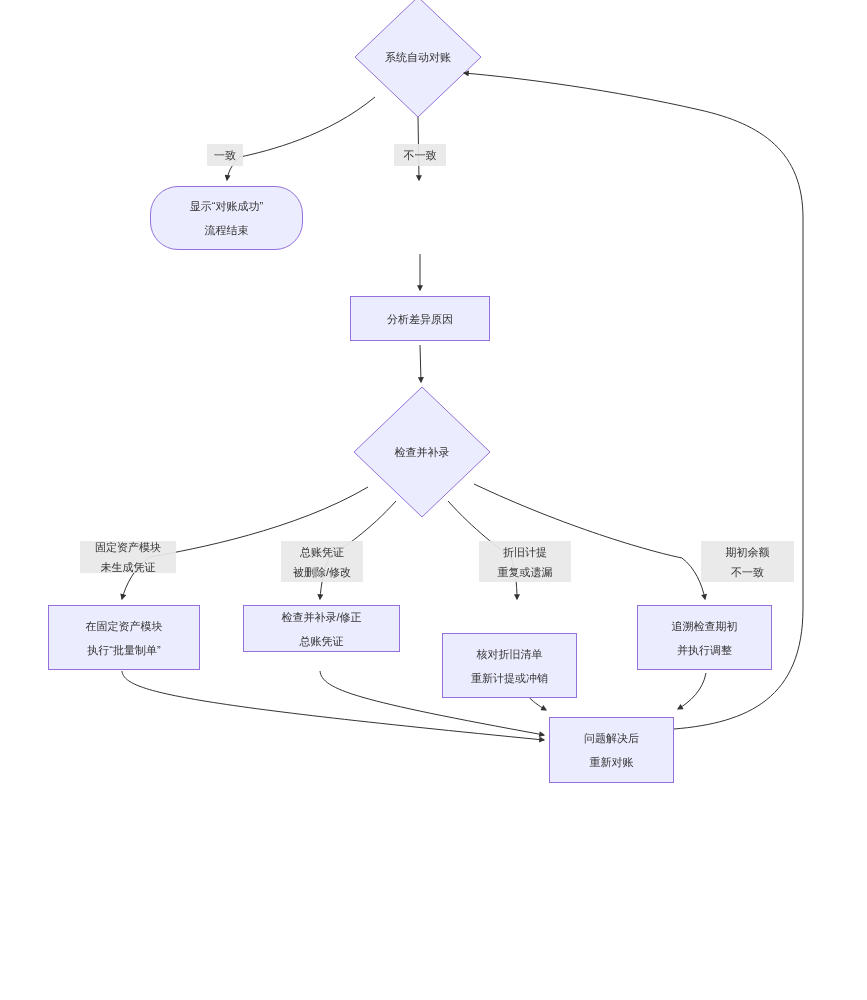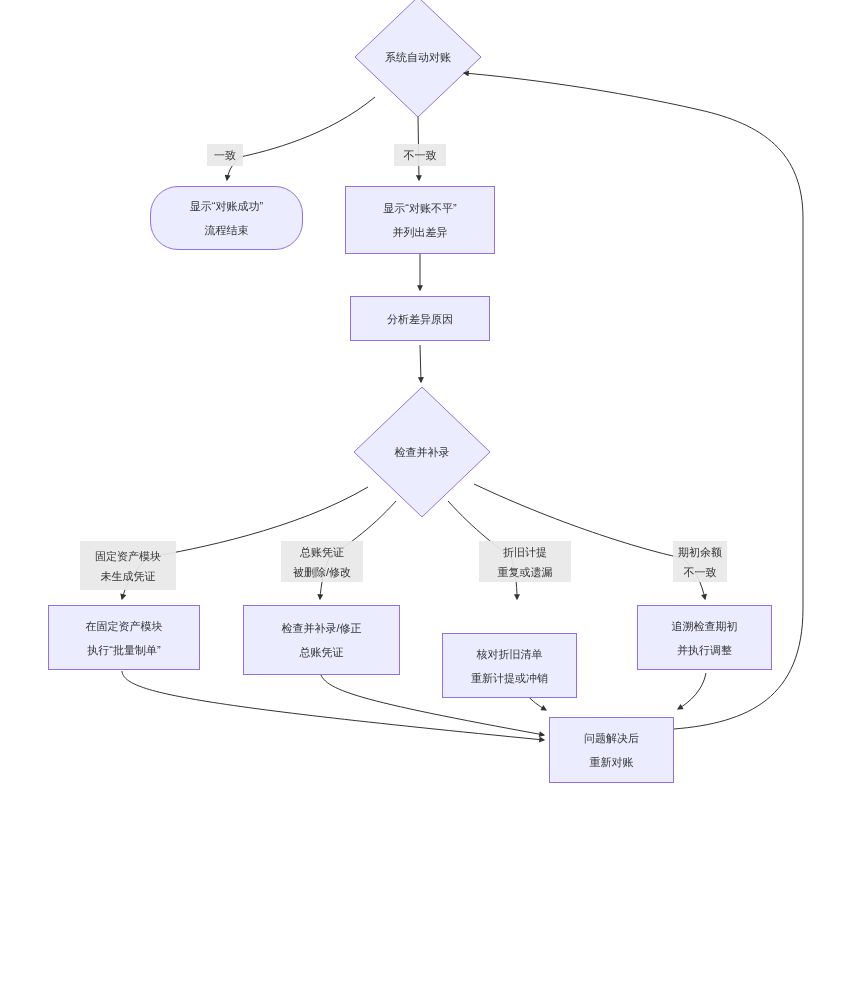--- a/index.html
+++ b/index.html
@@ -70,38 +70,36 @@
 
       <path d="M 674,729 C 748,723 803,698 803,608 L 803,218 C 803,152 762,124 700,110 C 613,90 522,78 464,73" marker-end="url(#arrow)"></path>
     </g>
   </svg>
 
   <div class="diamond-text" style="left:353px; top:45px; width:130px; height:24px;">系统自动对账</div>
   <div class="diamond-text" style="left:357px; top:440px; width:130px; height:24px;">检查并补录</div>
 
   <div class="node" style="left:150px; top:186px; width:153px; height:64px;border-radius:28px;">显示“对账成功”
 流程结束</div>
-  <div class="node" style="left:345px; top:186px; width:150px; height:68px;">显示“对账不平”
-并列出差异</div>
   <div class="node" style="left:350px; top:296px; width:140px; height:45px;">分析差异原因</div>
   <div class="node" style="left:48px; top:605px; width:152px; height:65px;">在固定资产模块
 执行“批量制单”</div>
-  <div class="node" style="left:243px; top:605px; width:157px; height:70px;">检查并补录/修正
+  <div class="node" style="left:243px; top:605px; width:157px; height:47px;">检查并补录/修正
 总账凭证</div>
   <div class="node" style="left:442px; top:633px; width:135px; height:65px;">核对折旧清单
 重新计提或冲销</div>
   <div class="node" style="left:637px; top:605px; width:135px; height:65px;">追溯检查期初
 并执行调整</div>
   <div class="node" style="left:549px; top:717px; width:125px; height:66px;">问题解决后
 重新对账</div>
 
   <div class="edge-label" style="left:207px; top:144px; min-width:36px; height:22px;">一致</div>
   <div class="edge-label" style="left:394px; top:144px; min-width:52px; height:22px;">不一致</div>
-  <div class="edge-label" style="left:80px; top:541px; width:96px; height:49px;">固定资产模块
+  <div class="edge-label" style="left:80px; top:541px; width:96px; height:32px;">固定资产模块
 未生成凭证</div>
   <div class="edge-label" style="left:281px; top:541px; width:82px; height:41px;">总账凭证
 被删除/修改</div>
   <div class="edge-label" style="left:479px; top:541px; width:92px; height:41px;">折旧计提
 重复或遗漏</div>
-  <div class="edge-label" style="left:673px; top:541px; width:54px; height:41px;">期初余额
+  <div class="edge-label" style="left:701px; top:541px; width:93px; height:41px;">期初余额
 不一致</div>
 
 </div>
 
 </body></html>

